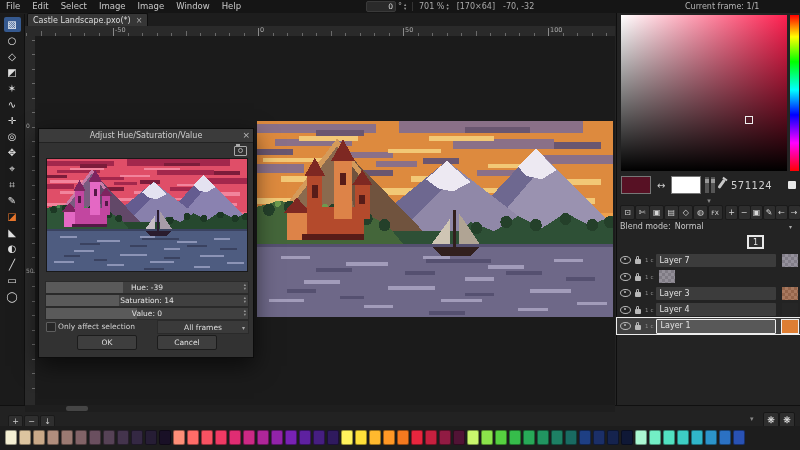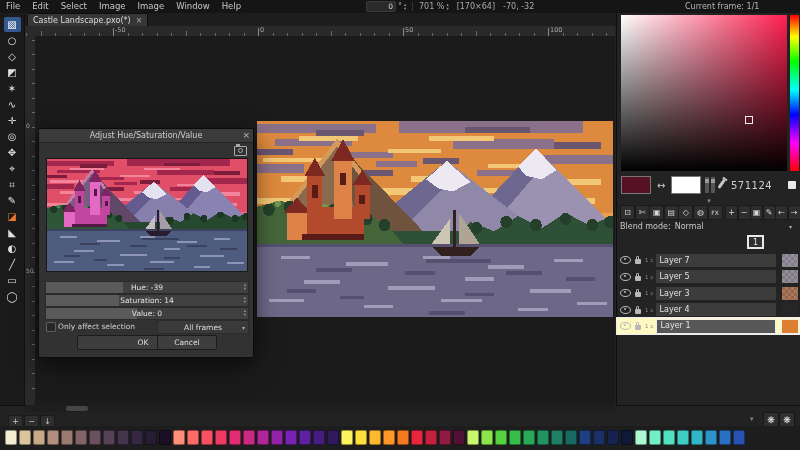--- a/index.html
+++ b/index.html
@@ -85,21 +85,21 @@
   .icon-btn{position:absolute;height:13px;background:#2E2E2E;border:1px solid #1A1A1A;border-radius:2px;
             display:flex;align-items:center;justify-content:center;font-size:8px;color:#D8D8D8;}
   .blend-row{position:absolute;left:3px;width:178px;height:12px;font-size:8px;color:#C8C8C8;display:flex;align-items:center;}
   .opacity-box{position:absolute;left:4px;width:122px;height:13px;background:#474747;border:1px solid #5A5A5A;
                font-size:7.5px;color:#E5E5E5;display:flex;align-items:center;justify-content:center;}
   .opacity-box .spin{position:absolute;right:2px;}
   .frame-head{position:absolute;left:130px;width:17px;height:14px;background:#303030;border:2px solid #E8E8E8;
               font-size:8px;color:#E5E5E5;display:flex;align-items:center;justify-content:center;box-sizing:border-box;}
   .layer-list{position:absolute;left:0px;top:239px;width:184px;}
   .layer-row{position:relative;height:16px;margin-bottom:0.5px;display:flex;align-items:center;padding-left:3px;box-sizing:border-box;}
-  .layer-row.selected{outline:1px solid #EEE;background:#fef9c3;}
+  .layer-row.selected{outline:1px solid #EEE;background:#404040;}
   .eye{width:9px;height:6px;border:1px solid #B8B8B8;border-radius:50%;position:relative;margin-right:3px;flex:none;}
   .eye::after{content:"";position:absolute;left:2.5px;top:1px;width:2px;height:2px;border-radius:50%;background:#B8B8B8;}
   .lock{width:6px;height:5px;background:#B8B8B8;border-radius:1px;position:relative;margin:3px 4px 0 1px;flex:none;}
   .lock::before{content:"";position:absolute;top:-3px;left:1px;width:3px;height:3px;border:1px solid #B8B8B8;
                 border-bottom:none;border-radius:2px 2px 0 0;box-sizing:border-box;}
   .mini{font-size:5.5px;color:#8A8A8A;margin-right:2px;flex:none;}
   .layer-name{flex:1;height:13px;background:#3C3C3C;border-radius:1px;font-size:8px;color:#E2E2E2;
               line-height:13px;padding-left:4px;margin-right:3px;}
   .layer-row.selected .layer-name{background:#585858;border:1px solid #EEE;line-height:11px;}
   .thumb-cell{width:22px;flex:none;display:flex;justify-content:center;}
@@ -489,21 +489,21 @@
           <div class="slider-label">Value: 0</div>
           <div class="spin"></div>
         </div>
       </div>
     <div class="checkbox" style="top:193px;"></div>
     <div class="cb-label" style="top:193px;">Only affect selection</div>
     <div class="dropdown" style="left:118px;top:191px;width:90px;height:12px;">
       <span>All frames</span>
       <span class="dd-chev"></span>
     </div>
-    <div class="btn" style="left:38px;top:206px;width:58px;padding-left:36px;">OK</div>
+    <div class="btn" style="left:38px;top:206px;width:58px;">OK</div>
     <div class="btn" style="left:118px;top:206px;width:58px;">Cancel</div>
   </div>
 
   <div class="abs right-panel">
     <div class="sv-square">
       <div class="sv-cursor" style="left:124px;top:101px;"></div>
     </div>
     <div class="hue-strip"></div>
     <div class="swatch" style="left: 4px; top: 163px; background: rgb(87, 17, 36);" id="primary-swatch"></div>
     <div class="swap-icon" style="left:40px;top:167px;"></div>
@@ -548,21 +548,20 @@
             <div class="thumb checker">
               <div class="tint" style="background: rgb(154, 148, 168);"></div>
             </div>
           </div>
         </div>
         <div class="layer-row">
           <span class="eye"></span>
           <span class="lock"></span>
           <span class="mini">1</span>
           <span class="mini">c</span>
-          <div class="layer-name">Layer 5</div>
           <div class="thumb-cell">
             <div class="thumb checker">
               <div class="tint" style="background: rgb(152, 144, 160);"></div>
             </div>
           </div>
         </div>
         <div class="layer-row">
           <span class="eye"></span>
           <span class="lock"></span>
           <span class="mini">1</span>

